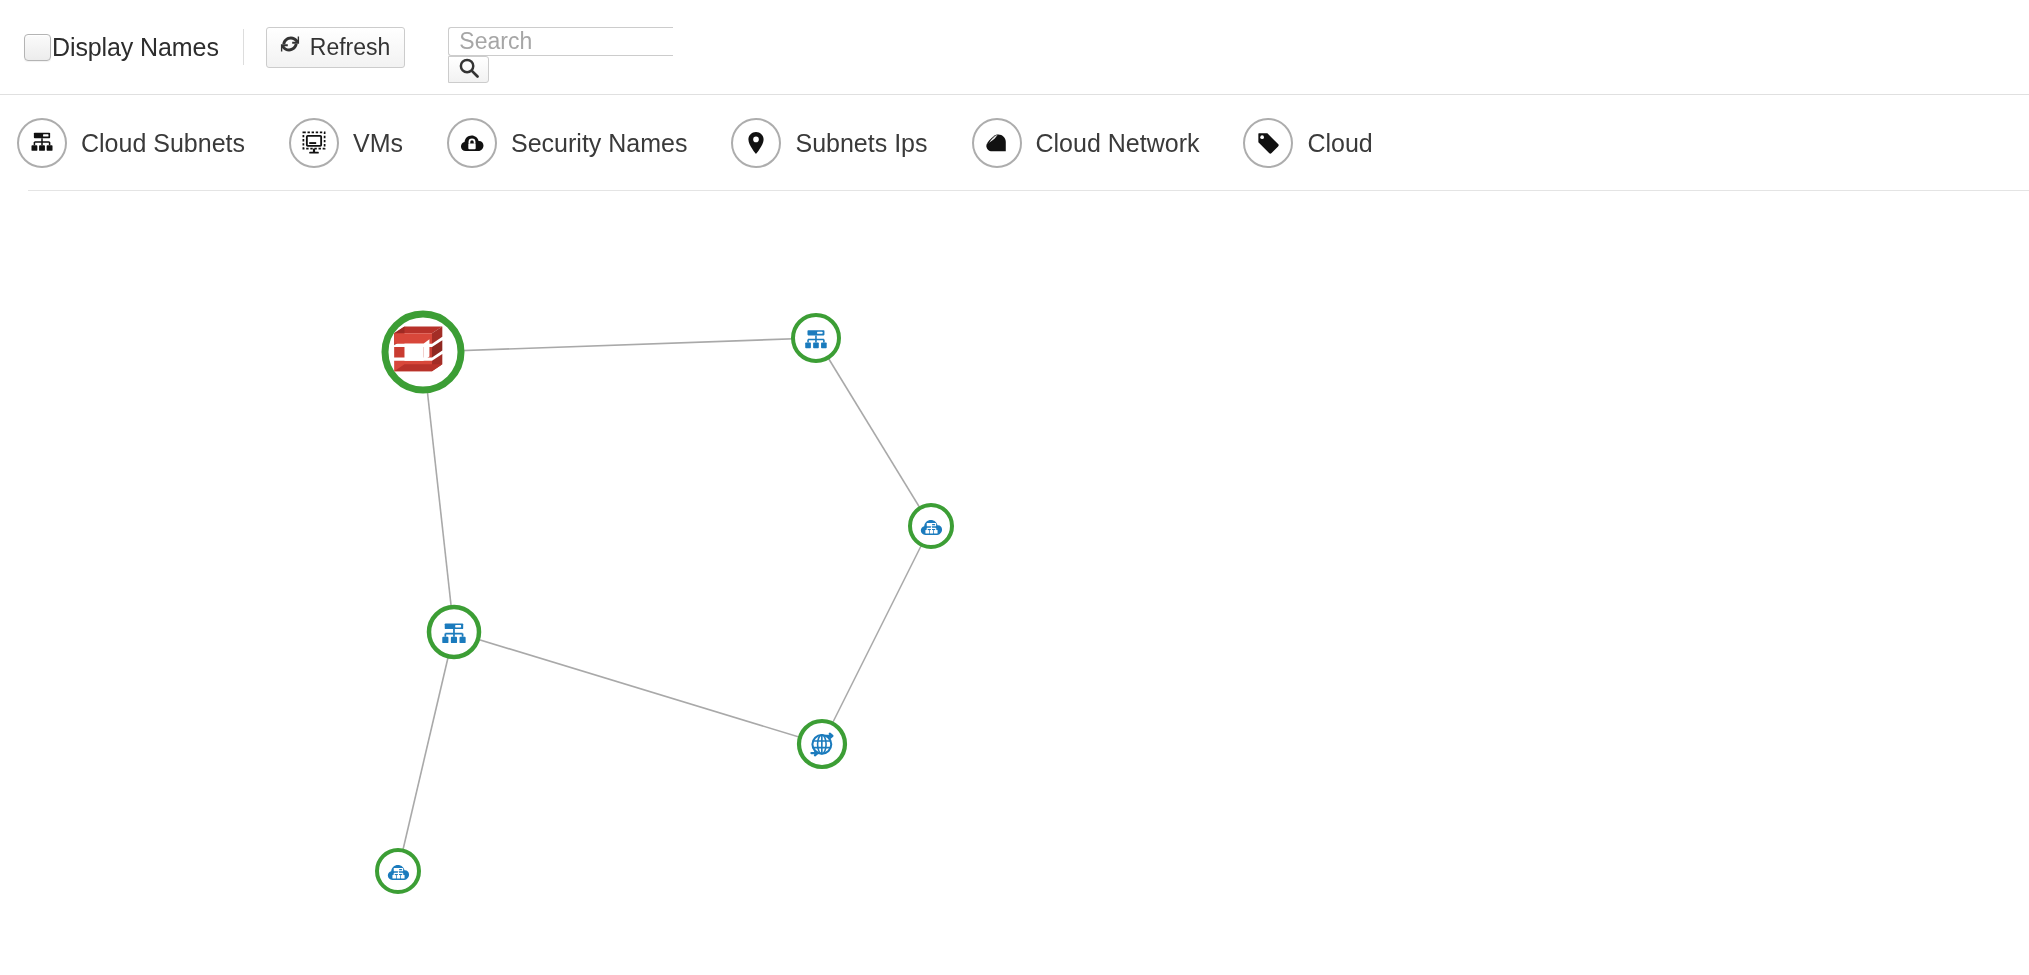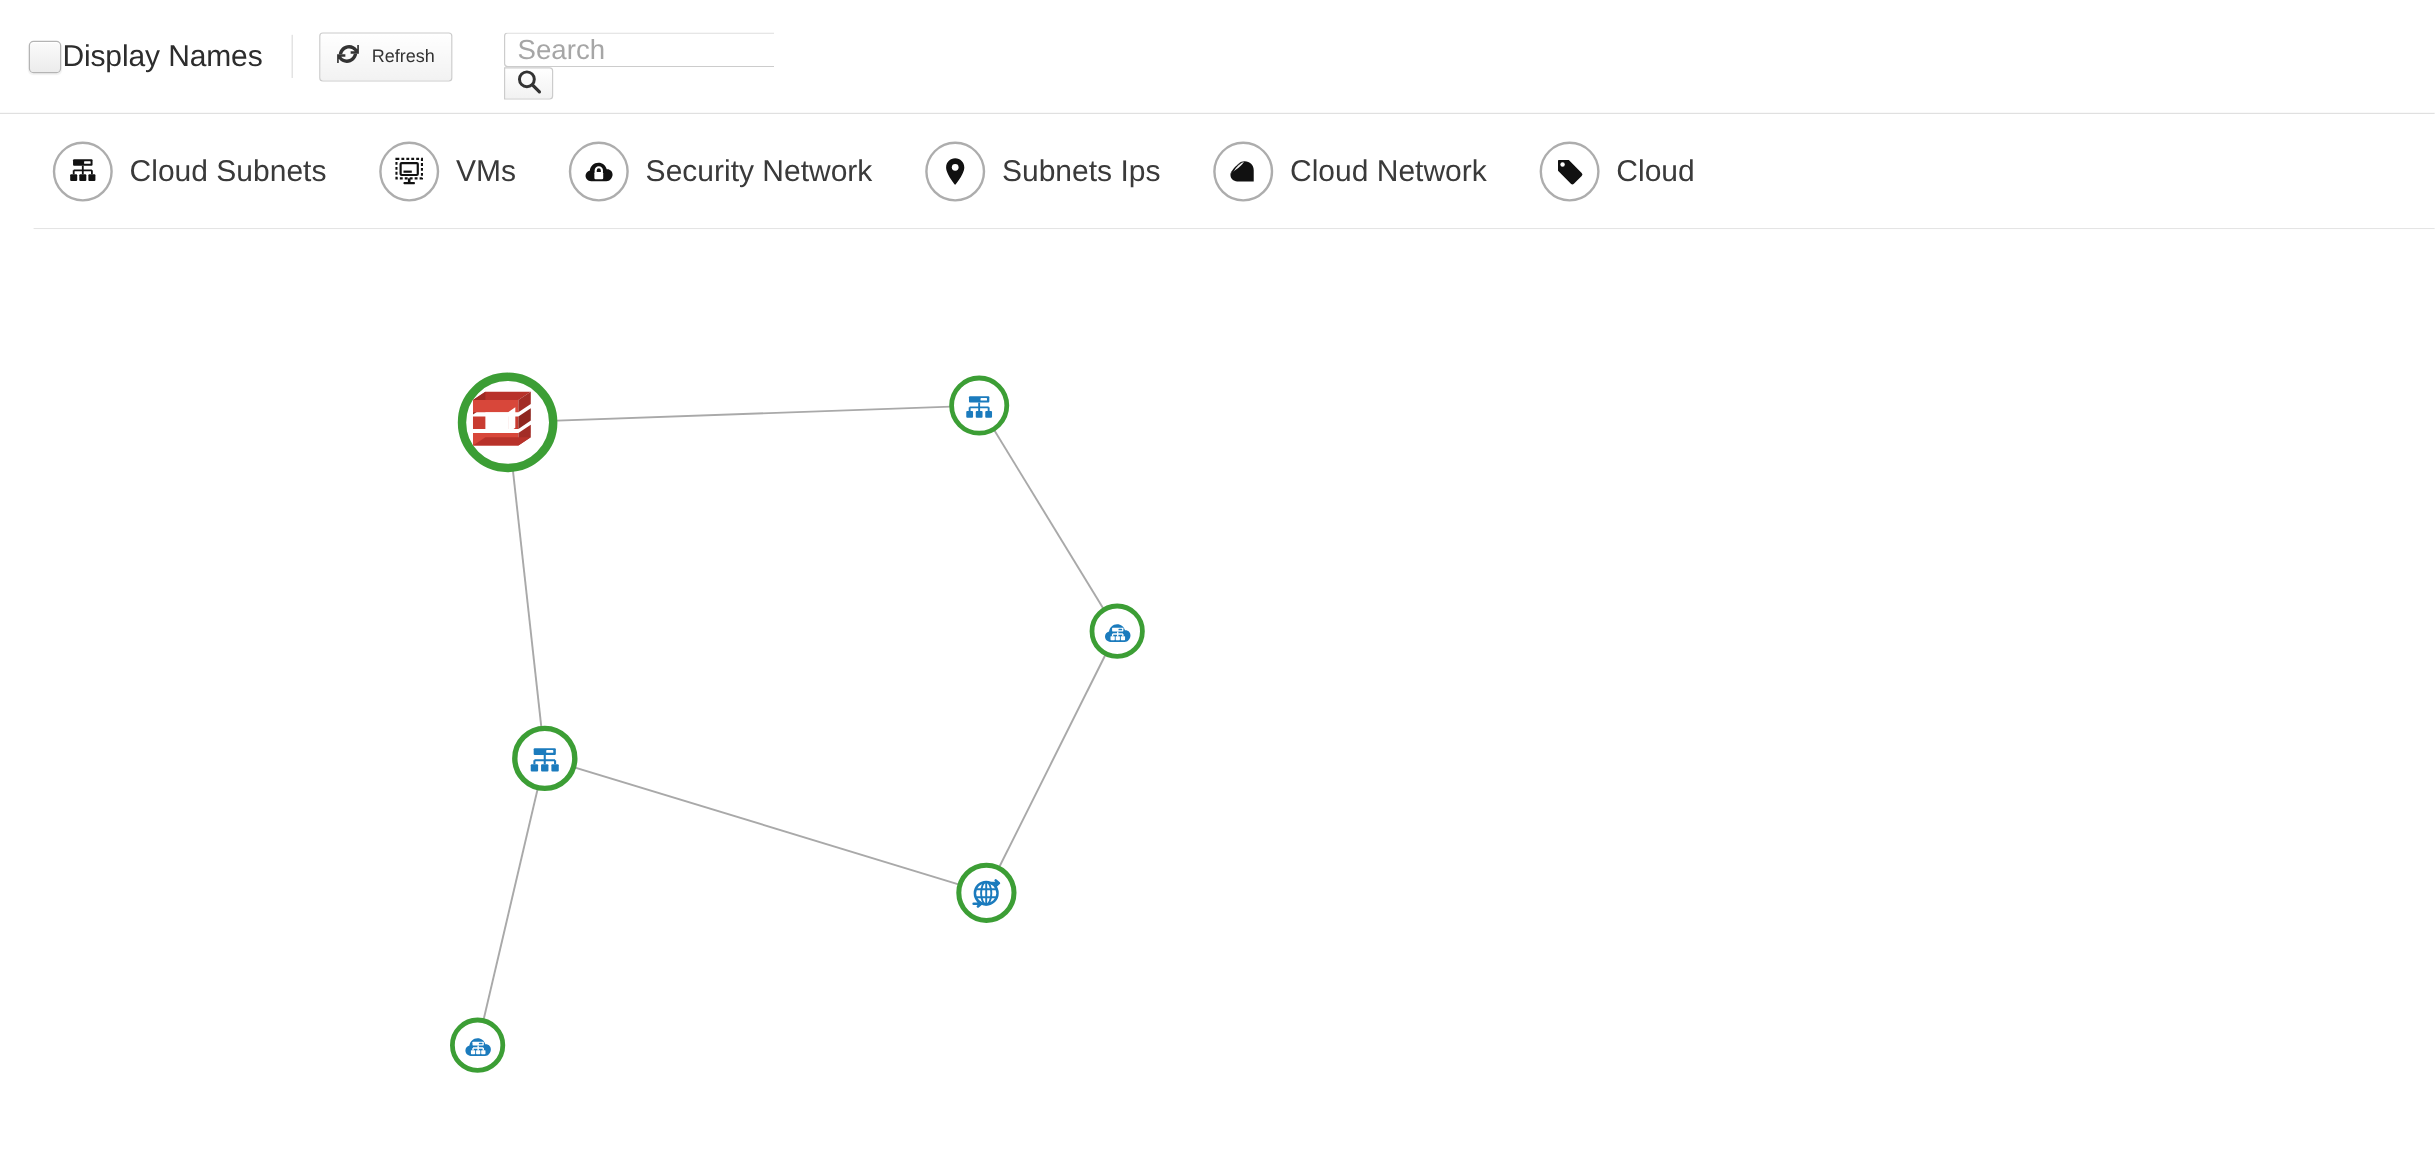--- a/index.html
+++ b/index.html
@@ -75,21 +75,21 @@
   .btn-refresh {
     display: inline-flex;
     align-items: center;
     gap: 9px;
     height: 41px;
     box-sizing: border-box;
     padding: 0 14px 0 12px;
     border: 1px solid #cccccc;
     border-radius: 3px;
     background: linear-gradient(to bottom, #ffffff 0%, #f2f2f2 100%);
-    font-size: 15px;
+    font-size: 23px;
     color: #333333;
     cursor: pointer;
     white-space: nowrap;
   }
 
   .refresh-glyph { display: block; flex: none; }
 
   .search-wrap {
     display: flex;
     align-items: stretch;
@@ -131,21 +131,21 @@
   
   .legend {
     position: absolute;
     left: 0;
     top: 95px;
     width: 2029px;
     height: 96px;
     box-sizing: border-box;
     display: flex;
     align-items: center;
-    padding-left: 44px;
+    padding-left: 17px;
     background: #ffffff;
   }
 
   .legend::after {
     content: "";
     position: absolute;
     left: 28px;
     right: 0;
     bottom: 0;
     height: 1px;
@@ -266,21 +266,21 @@
     </div>
 
     <div class="legend-item">
       <span class="legend-circle">
         <svg width="26" height="26" viewBox="0 0 24 24" aria-hidden="true">
           <path d="M6.2 19.4c-2.6 0-4.4-1.9-4.4-4.2 0-2 1.4-3.7 3.3-4.1 0.3-3.4 3.1-6 6.6-6 3.1 0 5.7 2.1 6.4 5 0.2 0 0.3 0 0.5 0 2.2 0 4 1.8 4 4.1 0 2.4-1.9 5.2-4.8 5.2H6.2z" fill="#111111"></path>
           <path d="M9.6 12.6v-1.5a2.4 2.4 0 0 1 4.8 0v1.5" fill="none" stroke="#ffffff" stroke-width="1.6"></path>
           <rect x="8.6" y="12.4" width="6.8" height="5.4" rx="0.9" fill="#ffffff"></rect>
         </svg>
       </span>
-      <span class="legend-text">Security Network</span>
+      <span class="legend-text">Security Names</span>
     </div>
 
     <div class="legend-item">
       <span class="legend-circle">
         <svg width="26" height="26" viewBox="0 0 24 24" aria-hidden="true">
           <path d="M12 1.8c-3.9 0-7 3.1-7 7 0 5.2 7 13.4 7 13.4s7-8.2 7-13.4c0-3.9-3.1-7-7-7z" fill="#111111"></path>
           <circle cx="12" cy="8.7" r="2.6" fill="#ffffff"></circle>
         </svg>
       </span>
       <span class="legend-text">Subnets Ips</span>

